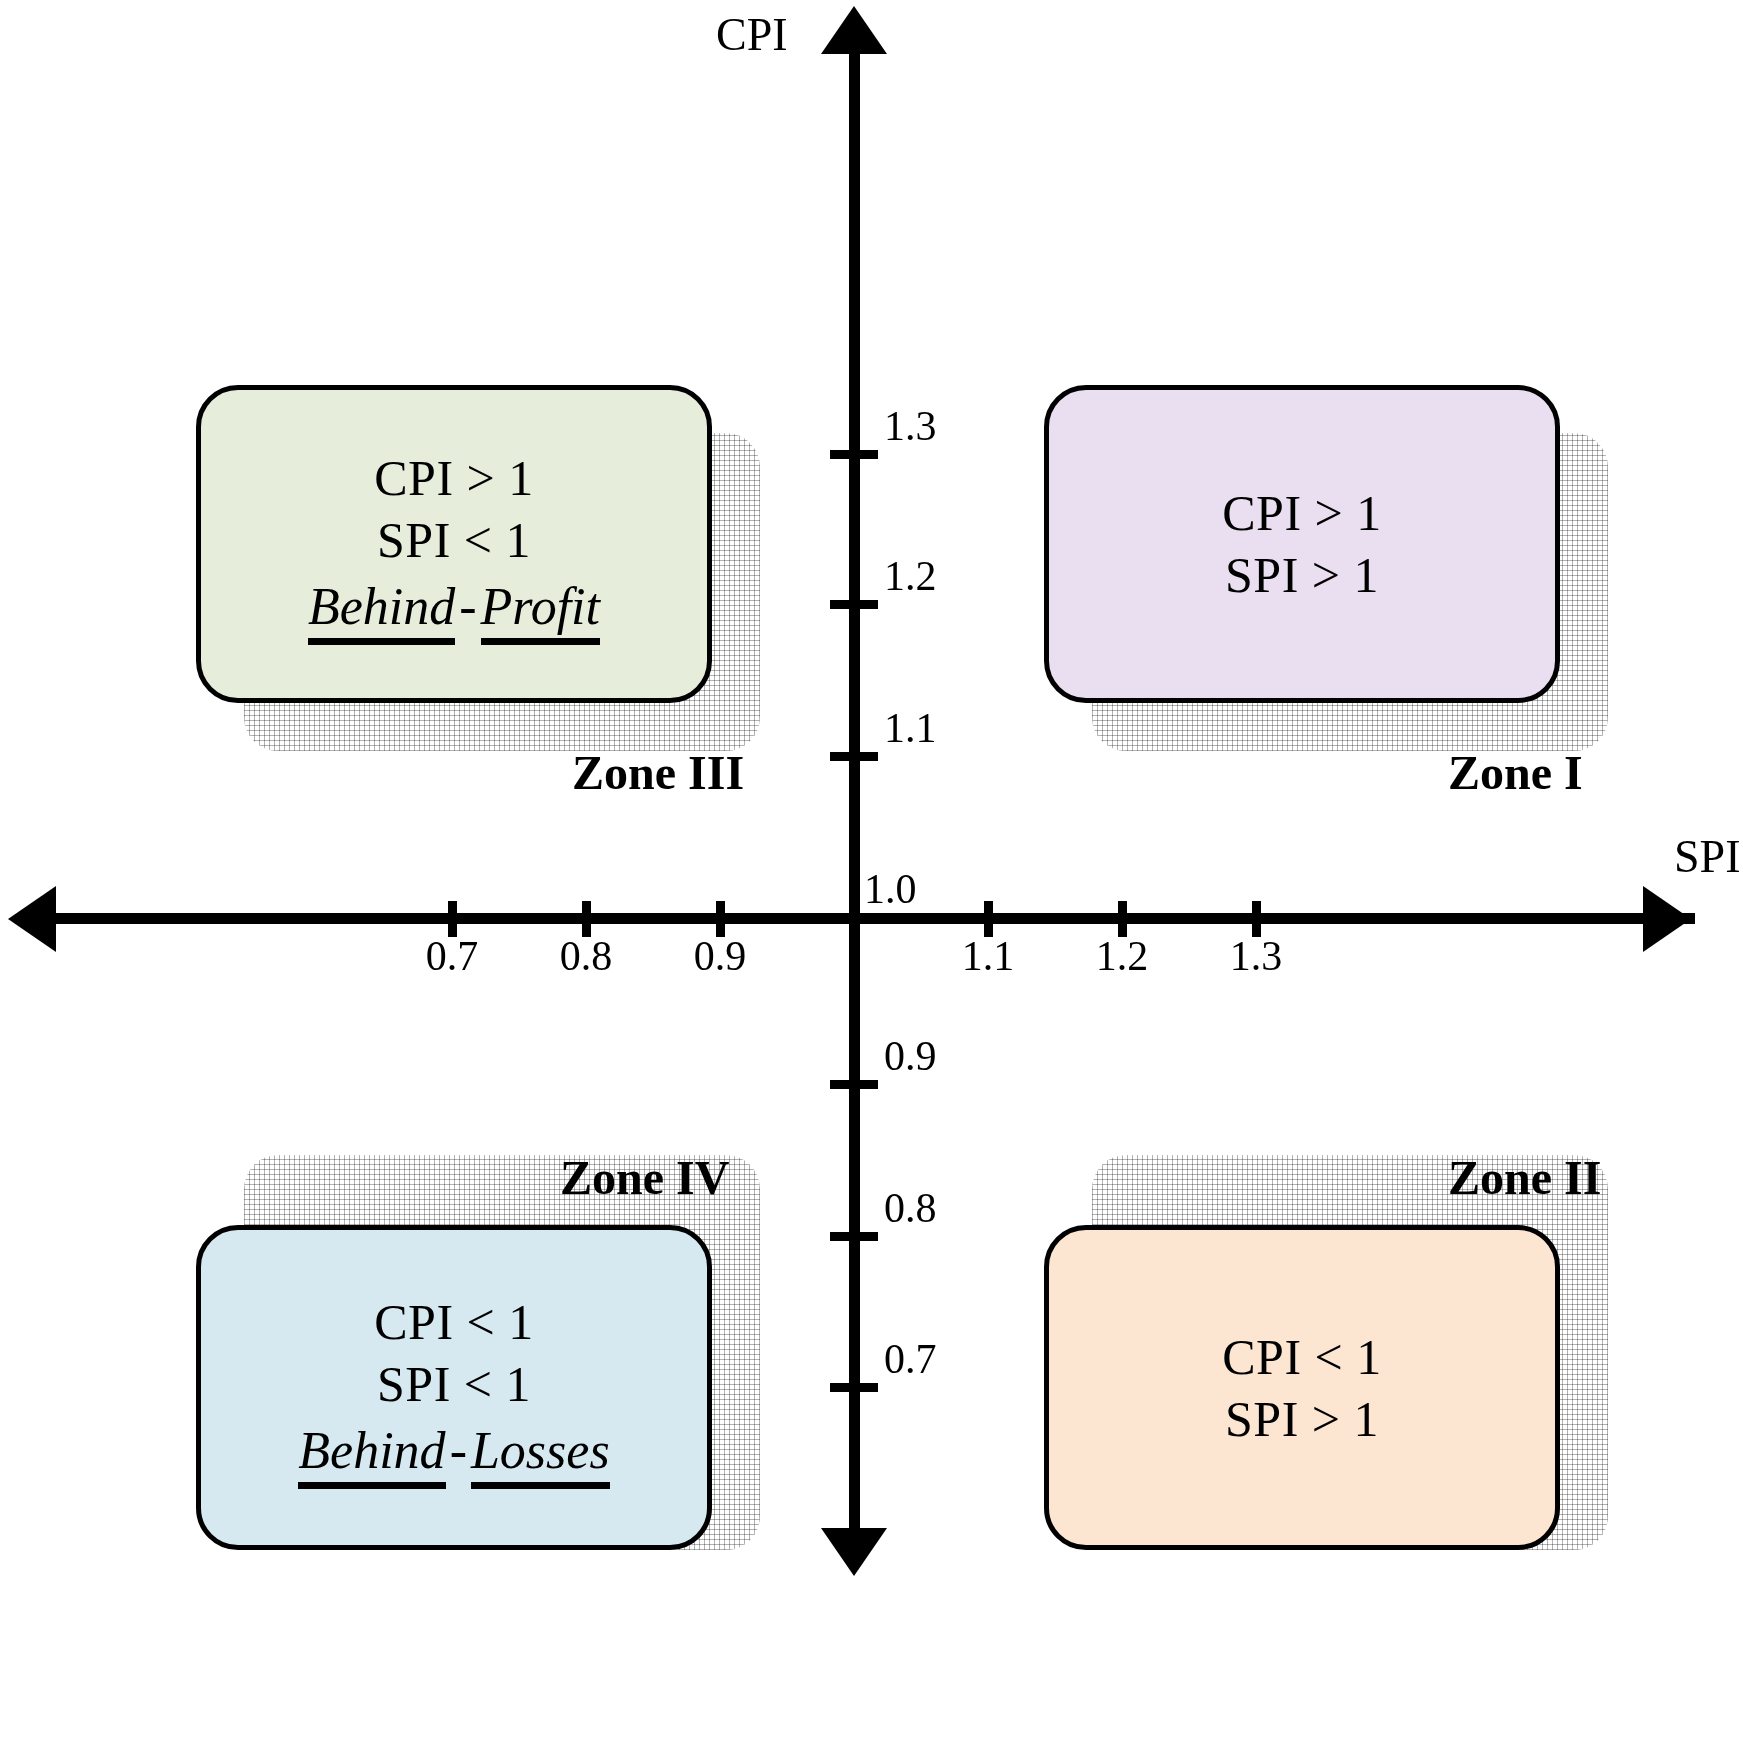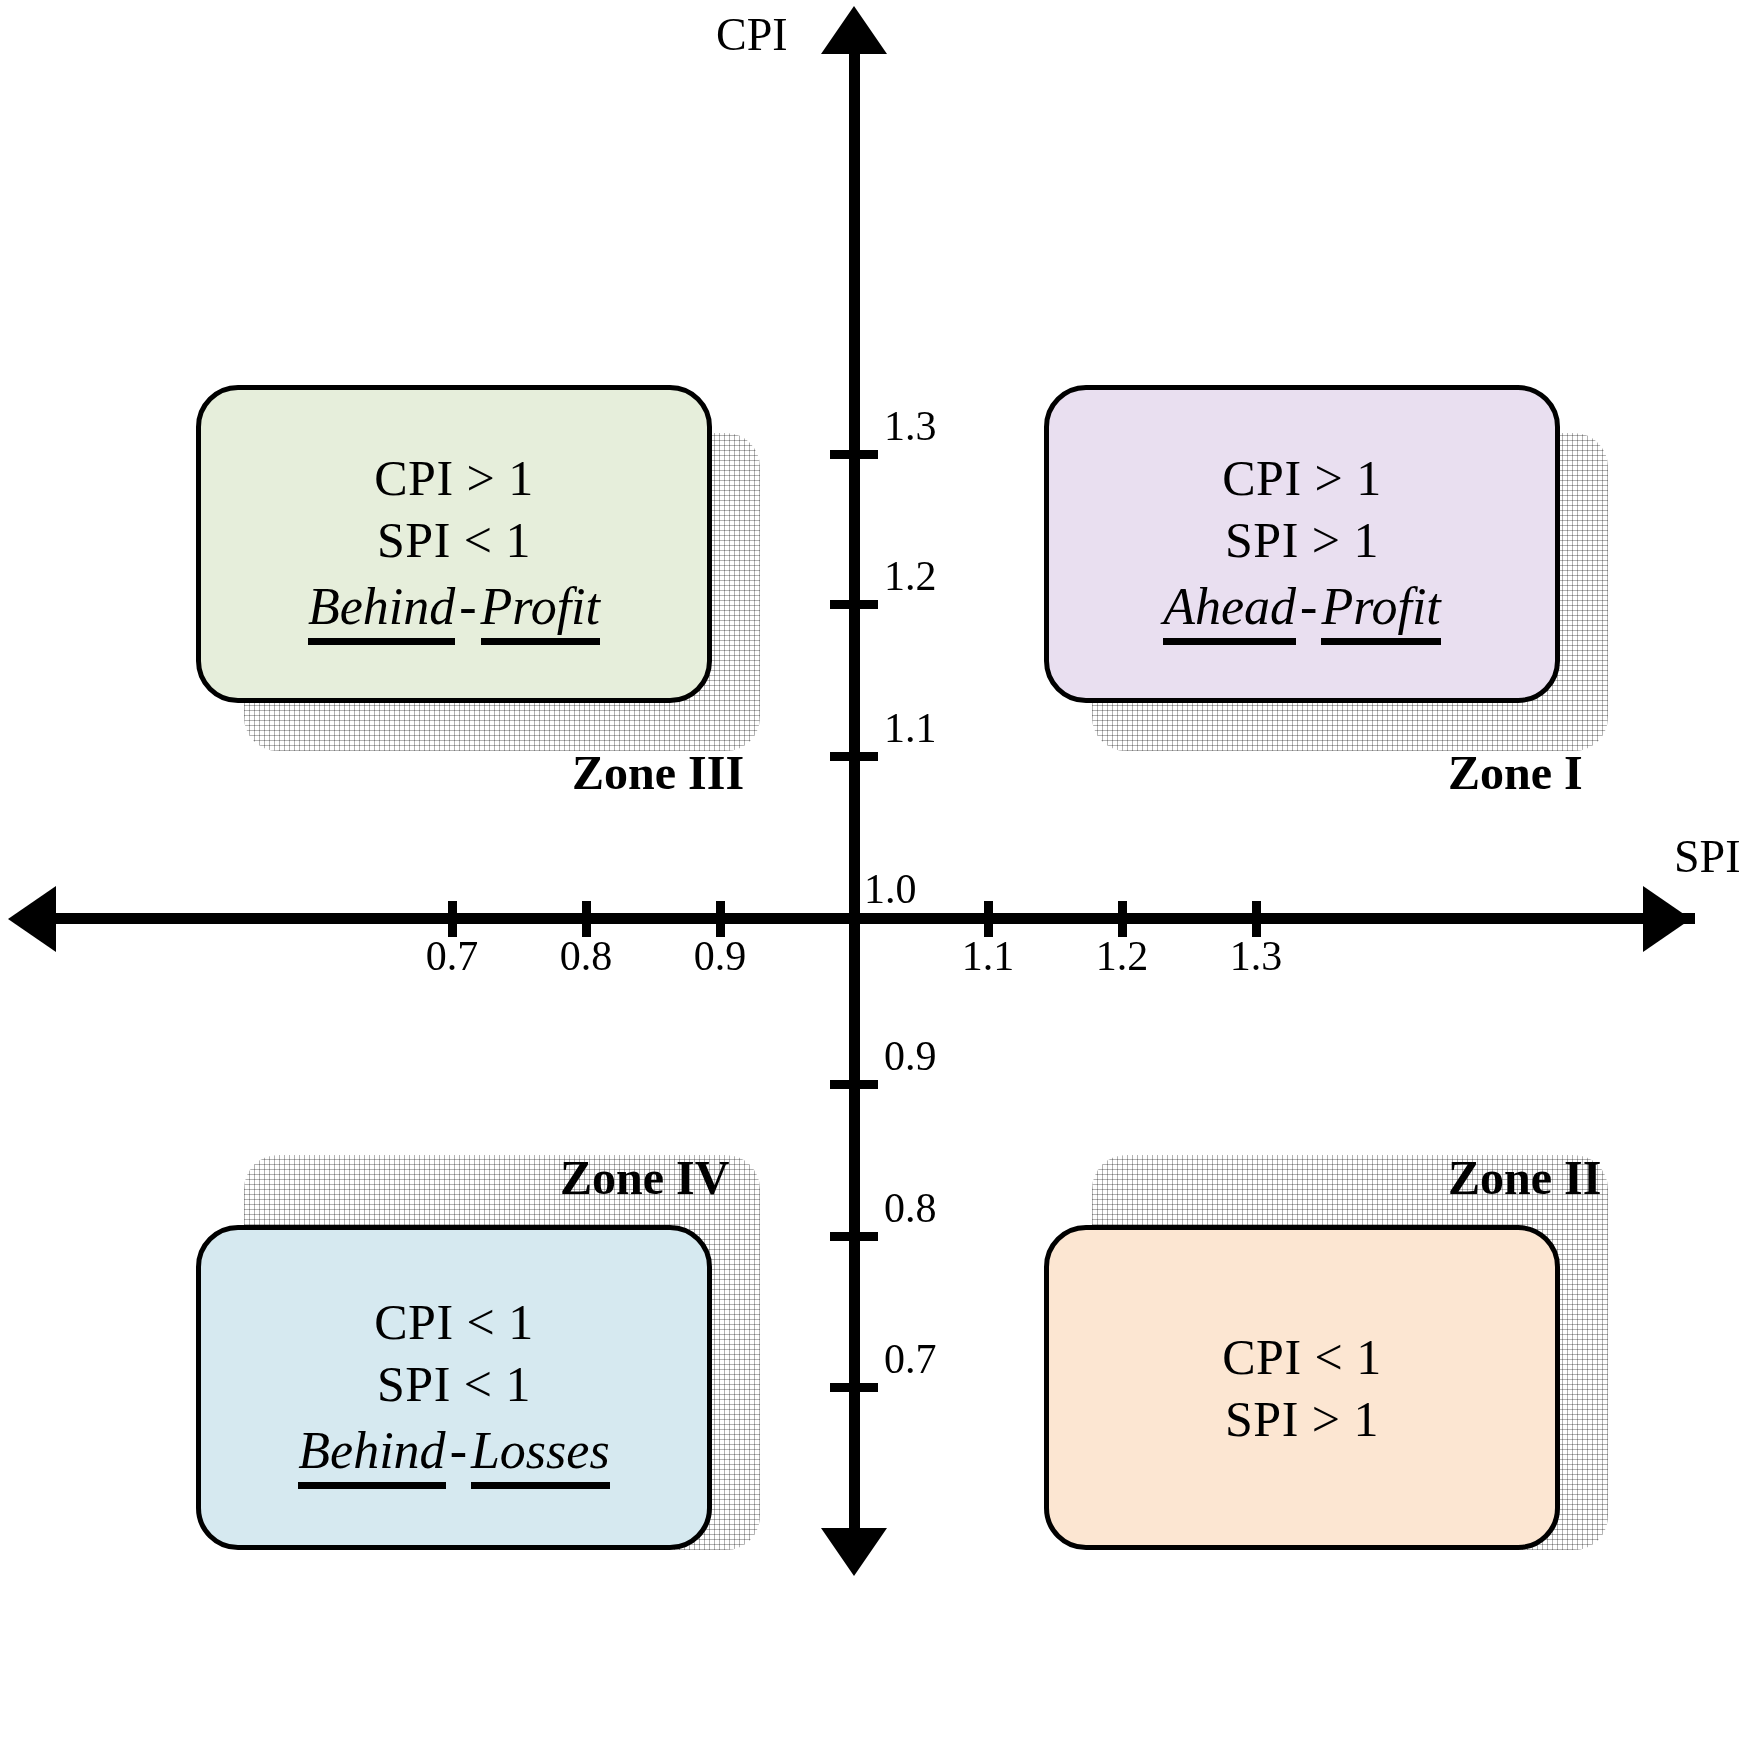--- a/index.html
+++ b/index.html
@@ -216,23 +216,20 @@
       </div>
     </div>
   </div>
   <div class="zone-label" style="left:572px;top:745px">Zone III</div>
 
   <div class="zone" style="left:1044px;top:385px;width:516px;height:318px">
     <div class="zone-shadow"></div>
     <div class="zone-box" style="background:#e9dff0">
       <div class="zline">CPI &gt; 1</div>
       <div class="zline">SPI &gt; 1</div>
-      <div class="zverdict">
-        <span class="u">Ahead</span><span class="sep">-</span><span class="u">Profit</span>
-      </div>
     </div>
   </div>
   <div class="zone-label" style="left:1448px;top:745px">Zone I</div>
 
   <div class="zone" style="left:196px;top:1225px;width:516px;height:325px">
     <div class="zone-shadow" style="left:48px;top:-70px;height:calc(100% + 70px)"></div>
     <div class="zone-box" style="background:#d6e9f0">
       <div class="zline">CPI &lt; 1</div>
       <div class="zline">SPI &lt; 1</div>
       <div class="zverdict">

